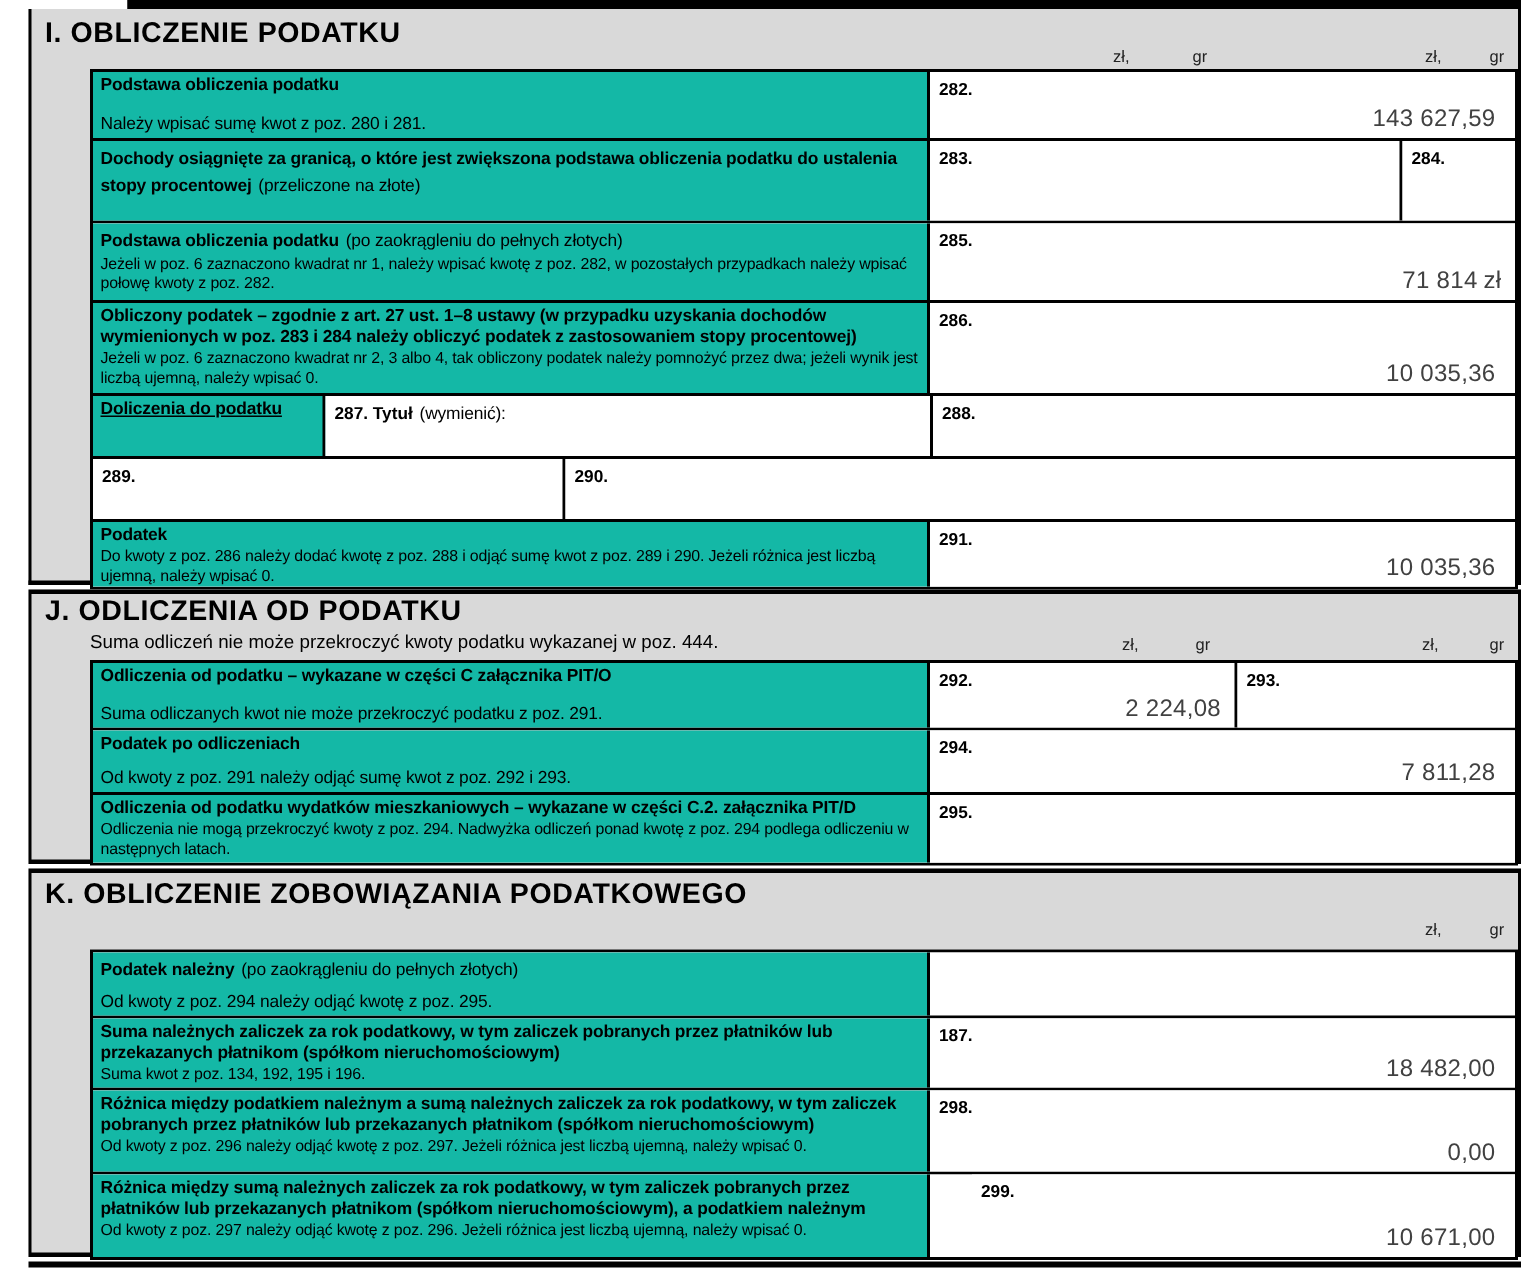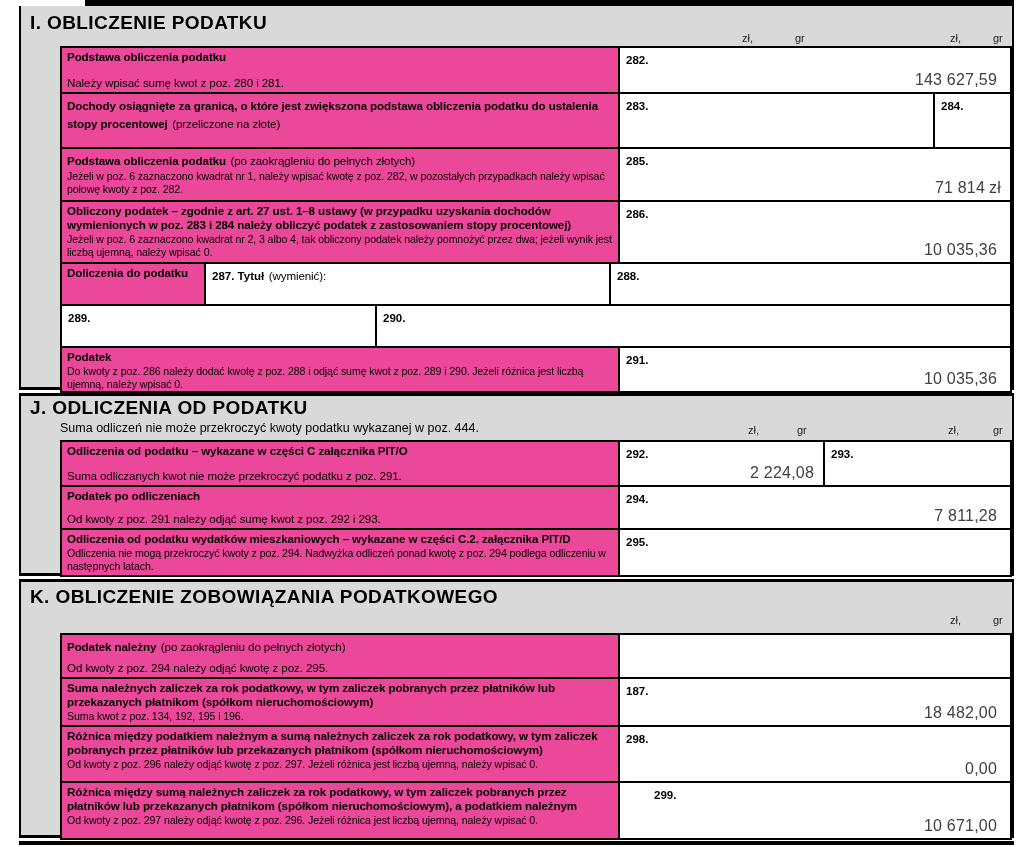--- a/index.html
+++ b/index.html
@@ -16,34 +16,34 @@
   .sec-i { top:6px;  height:384px; border-bottom:3px solid #000; }
   .sec-j { top:393px; height:183px; border-top:3px solid #000; border-bottom:3px solid #000; }
   .sec-k { top:579px; height:259px; border-top:3px solid #000; border-bottom:3px solid #000; }
   .sec-title { position:absolute; left:9px; margin:0; font-size:19px; font-weight:bold; letter-spacing:0.4px; white-space:nowrap; }
   .sub { position:absolute; left:39px; font-size:12.5px; white-space:nowrap; }
   .unit { position:absolute; font-size:11px; color:#222; }
   .rows { position:absolute; left:39px; width:952px; box-sizing:border-box; border:2px solid #000; background:#fff; }
   .row { display:flex; box-sizing:border-box; border-bottom:2px solid #000; background:#fff; }
   .row:last-child { border-bottom:none; }
   .lbl {
-    box-sizing:border-box; width:558px; background:#ec4899; border-right:2px solid #000;
+    box-sizing:border-box; width:558px; background:#14b8a6; border-right:2px solid #000;
     padding:2px 6px 2px 5px; overflow:hidden;
   }
   .lbl.spread { display:flex; flex-direction:column; justify-content:space-between; }
   .b { font-size:11.6px; font-weight:bold; line-height:1.22; letter-spacing:-0.1px; }
   .n { font-size:11.6px; font-weight:normal; line-height:1.22; letter-spacing:-0.1px; }
   .note { font-size:10.6px; line-height:1.18; letter-spacing:-0.1px; margin-top:1px; }
   .cell { position:relative; box-sizing:border-box; background:#fff; flex:1; padding:2px 4px 2px 6px; overflow:hidden; }
   .cell.bordered { border-right:2px solid #000; flex:none; }
   .num { font-size:11.5px; font-weight:bold; }
   .val { position:absolute; right:9px; bottom:3px; font-size:16px; color:#414141; white-space:nowrap; letter-spacing:0.2px; }
   .sfx { font-size:16px; margin-left:4px; color:#414141; }
   .w315 { width:315px; } .w205 { width:205px; }
-  .side { width:144px; }
+  .side { width:155px;text-decoration:underline; }
   .tytul { flex:none; width:405px; border-right:2px solid #000; }
   .tytul .n { display:inline; }
   .stub { position:absolute; left:85px; top:0; width:2px; height:11px; background:#000; }
 </style>
 </head>
 <body>
 
 <div class="page">
   <div class="topbar"></div>
   <div class="stub"></div>

